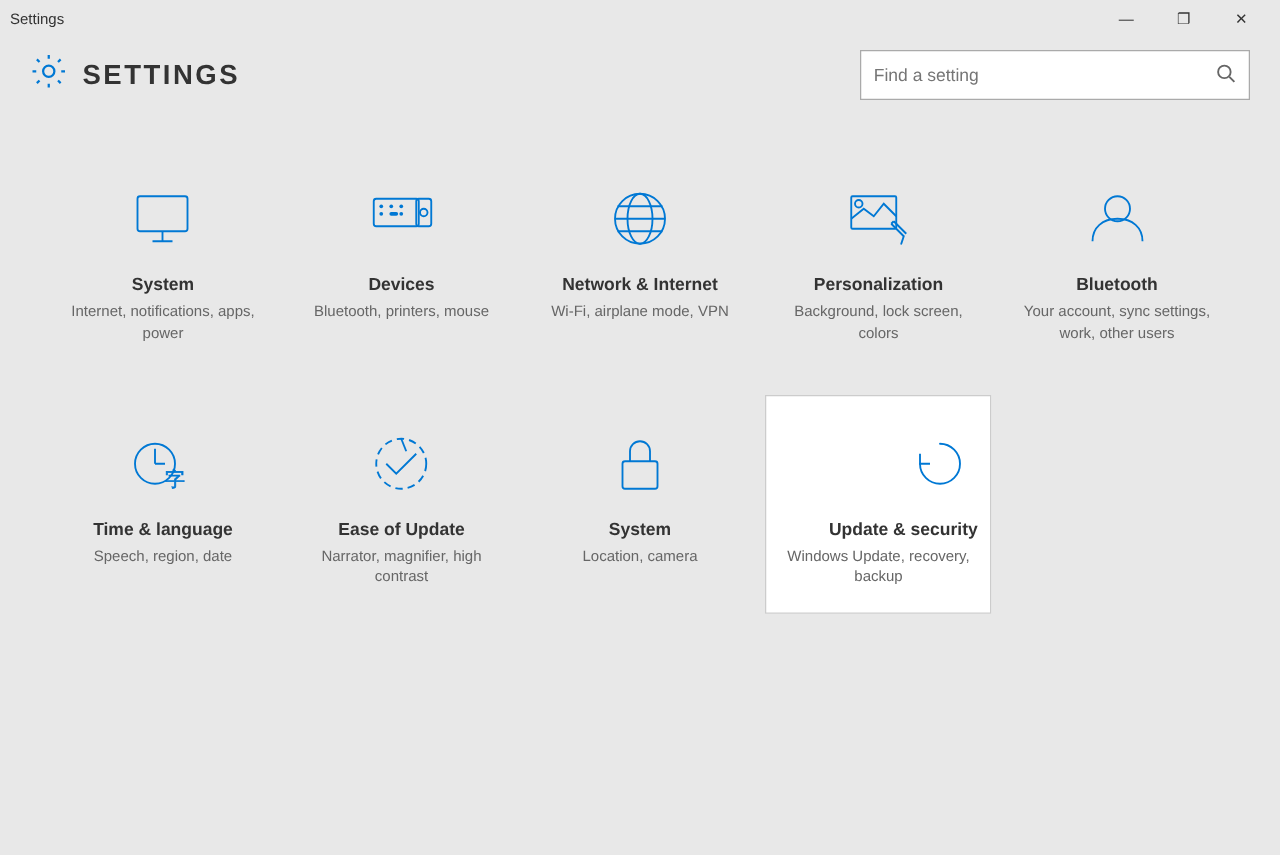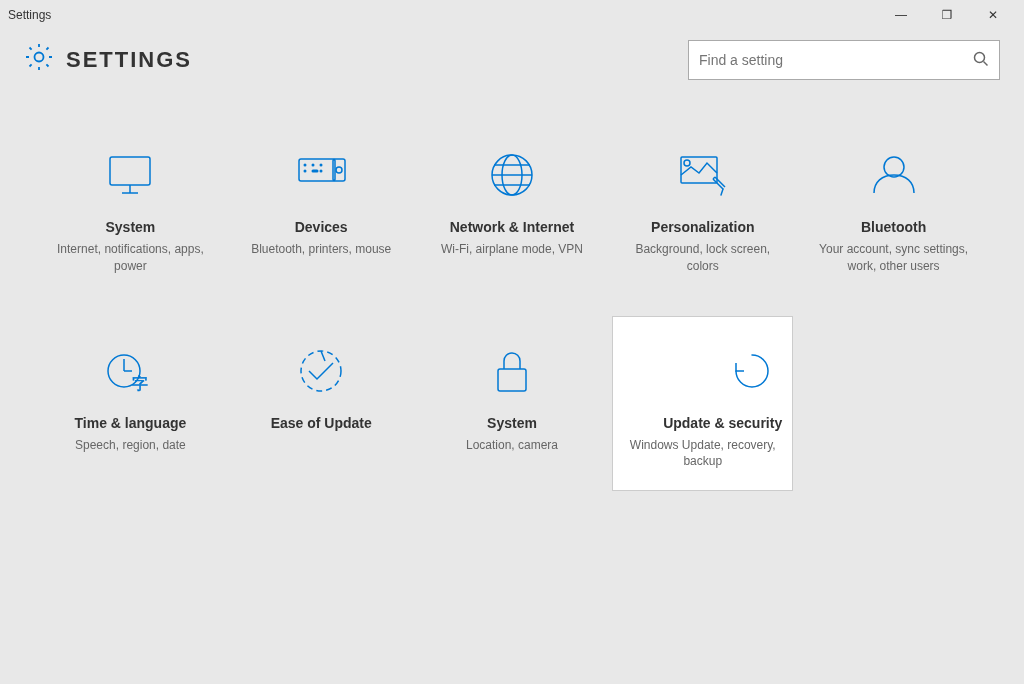--- a/index.html
+++ b/index.html
@@ -283,20 +283,21 @@
 
     <div class="setting-item">
       <div class="setting-icon">
         <svg viewBox="0 0 52 52">
           <circle cx="26" cy="26" r="20" stroke-dasharray="6 4"></circle>
           <polyline points="14,26 22,34 38,18"></polyline>
           <line x1="26" y1="6" x2="30" y2="16"></line>
         </svg>
       </div>
       <div class="setting-name">Ease of Update</div>
+      <div class="setting-desc">Narrator, magnifier, high contrast</div>
     </div>
 
     <div class="setting-item">
       <div class="setting-icon">
         <svg viewBox="0 0 52 52">
           <rect x="12" y="24" width="28" height="22" rx="2"></rect>
           <path d="M18 24v-8a8 8 0 0 1 16 0v8"></path>
         </svg>
       </div>
       <div class="setting-name">System</div>

